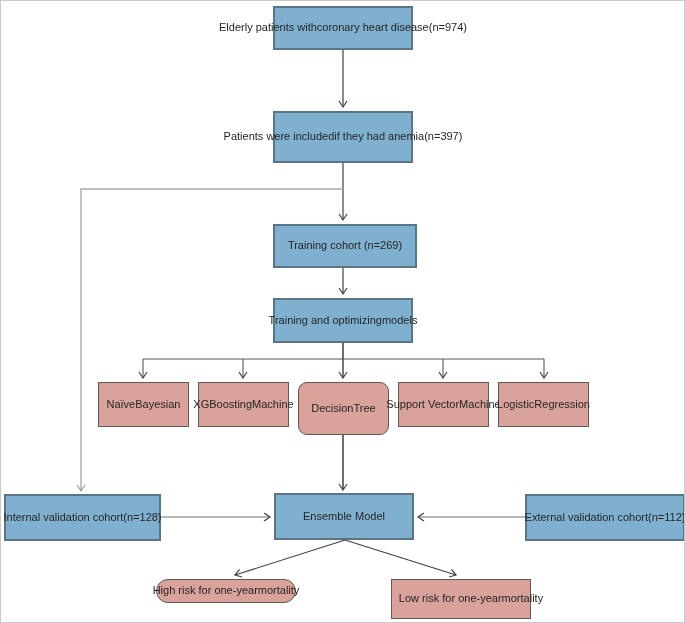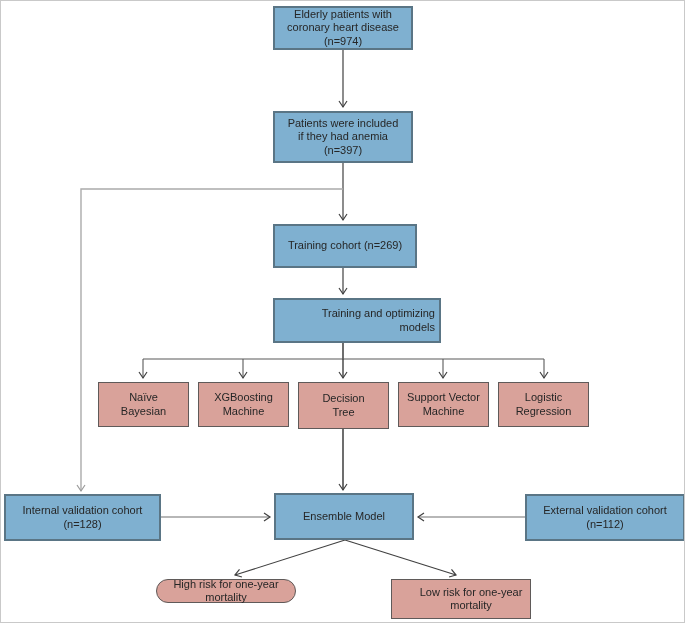--- a/index.html
+++ b/index.html
@@ -16,21 +16,21 @@
   svg.edges {
     position: absolute;
     left: 0; top: 0;
     width: 685px; height: 623px;
     pointer-events: none;
   }
   .node {
     position: absolute;
     box-sizing: border-box;
     display: flex;
-    flex-direction: column;
+    flex-direction: row;
     align-items: center;
     justify-content: center;
     text-align: center;
     font-size: 11px;
     line-height: 13.5px;
     color: #262626;
     padding: 2px 4px;
   }
   .node.blue {
     background: #7fb0d0;
@@ -95,36 +95,36 @@
   <div class="node blue" style="left:272px; top:110px; width:140px; height:52px;">
     <span class="ln">Patients were included</span>
     <span class="ln">if they had anemia</span>
     <span class="ln">(n=397)</span>
   </div>
 
   <div class="node blue" style="left:272px; top:223px; width:144px; height:44px;">
     <span class="ln">Training cohort (n=269)</span>
   </div>
 
-  <div class="node blue" style="left:272px; top:297px; width:168px; height:45px;align-items:flex-end;">
+  <div class="node blue" style="left:272px; top:297px; width:140px; height:45px;">
     <span class="ln">Training and optimizing</span>
     <span class="ln">models</span>
   </div>
 
   <div class="node pink" style="left:97px; top:381px; width:91px; height:45px;">
     <span class="ln">Naïve</span>
     <span class="ln">Bayesian</span>
   </div>
 
   <div class="node pink" style="left:197px; top:381px; width:91px; height:45px;">
     <span class="ln">XGBoosting</span>
     <span class="ln">Machine</span>
   </div>
 
-  <div class="node pink" style="left:297px; top:381px; width:91px; height:47px;">
+  <div class="node pink" style="left:297px; top:381px; width:91px; height:53px;border-radius:9px;">
     <span class="ln">Decision</span>
     <span class="ln">Tree</span>
   </div>
 
   <div class="node pink" style="left:397px; top:381px; width:91px; height:45px;">
     <span class="ln">Support Vector</span>
     <span class="ln">Machine</span>
   </div>
 
   <div class="node pink" style="left:497px; top:381px; width:91px; height:45px;">

